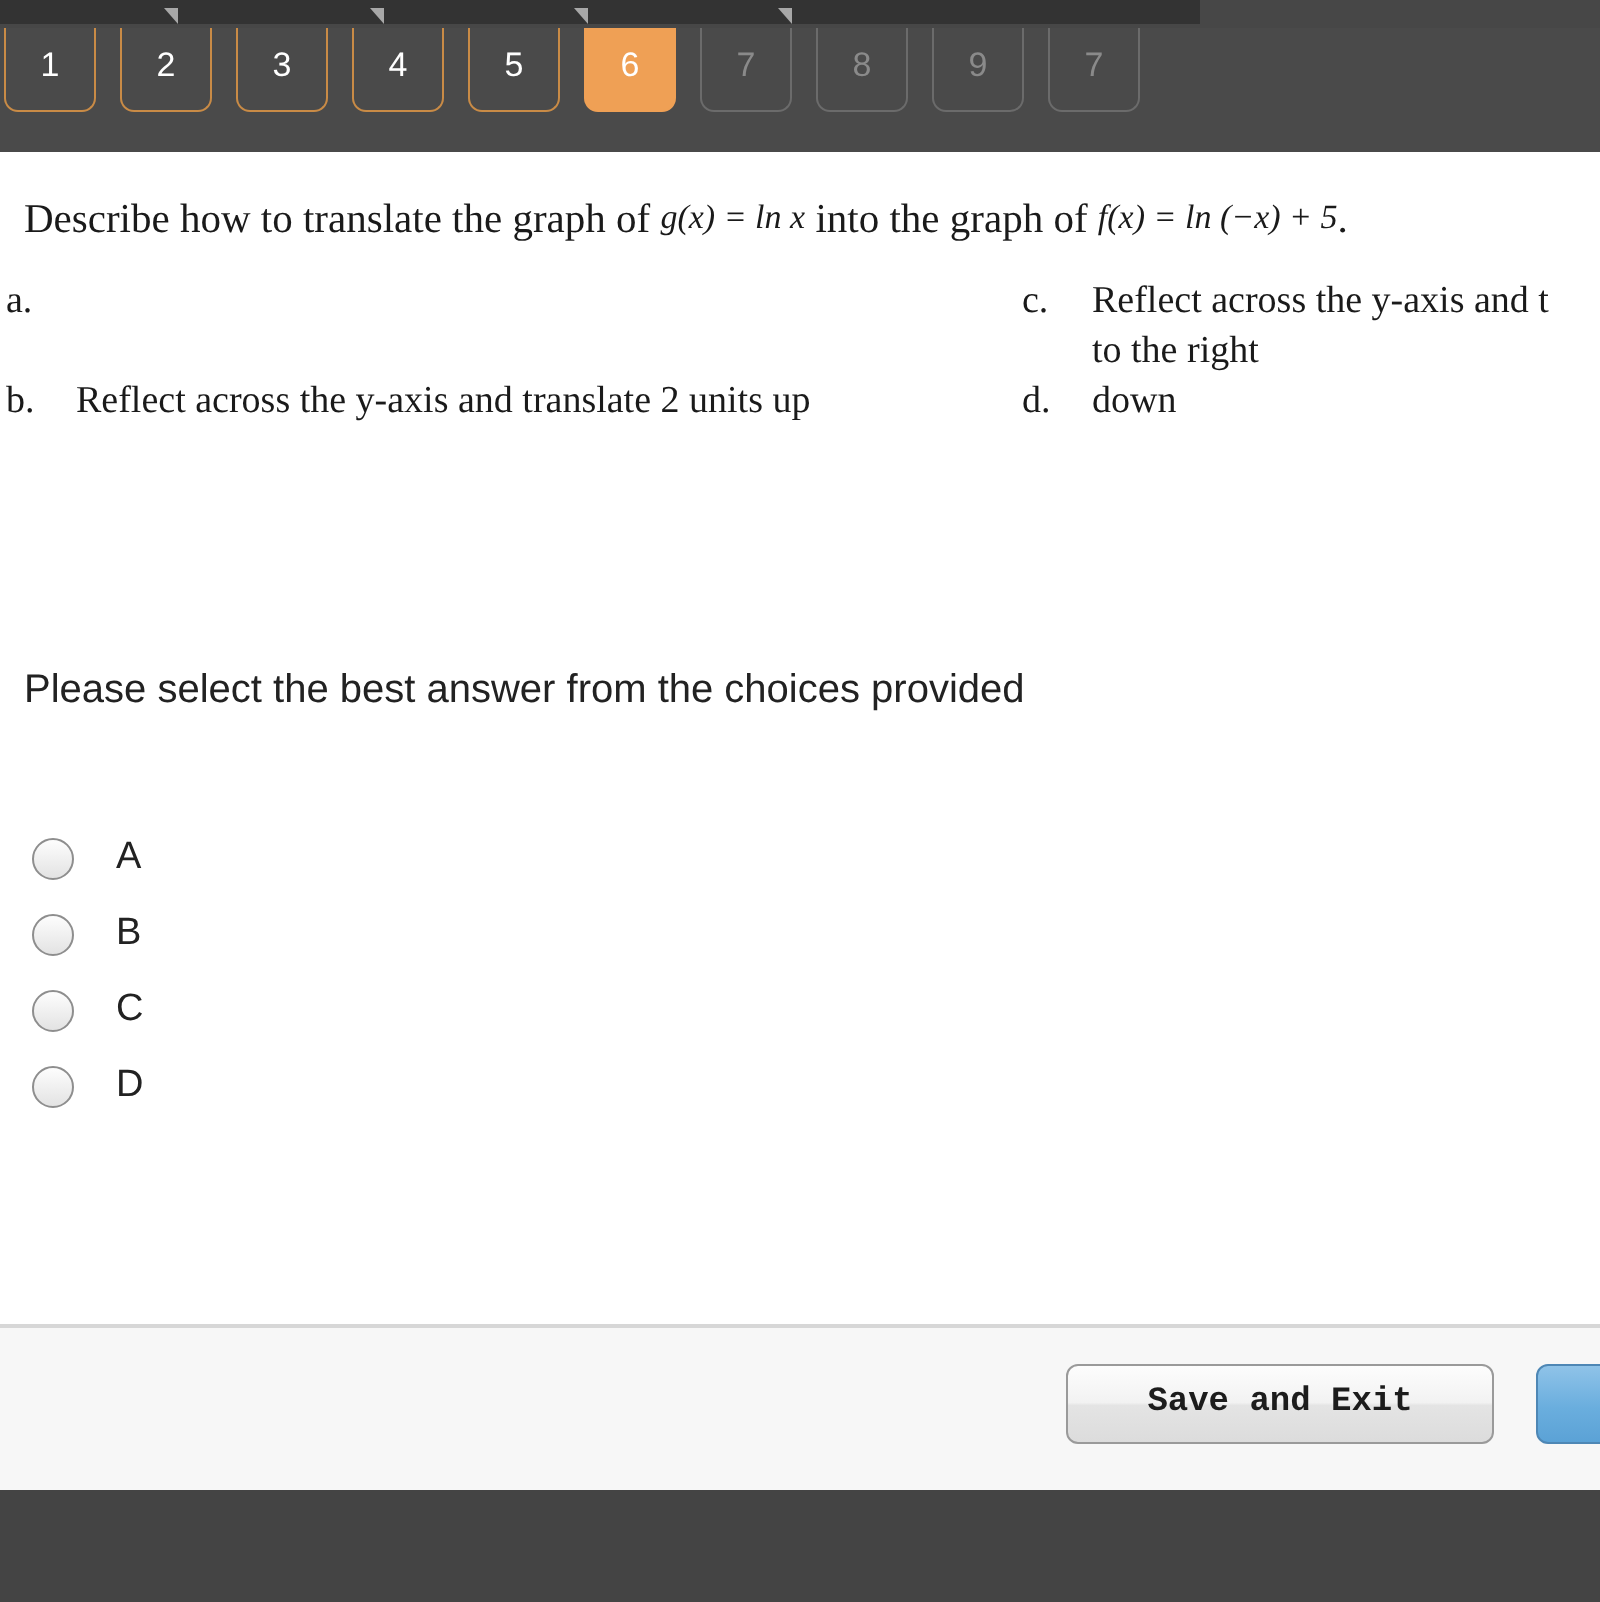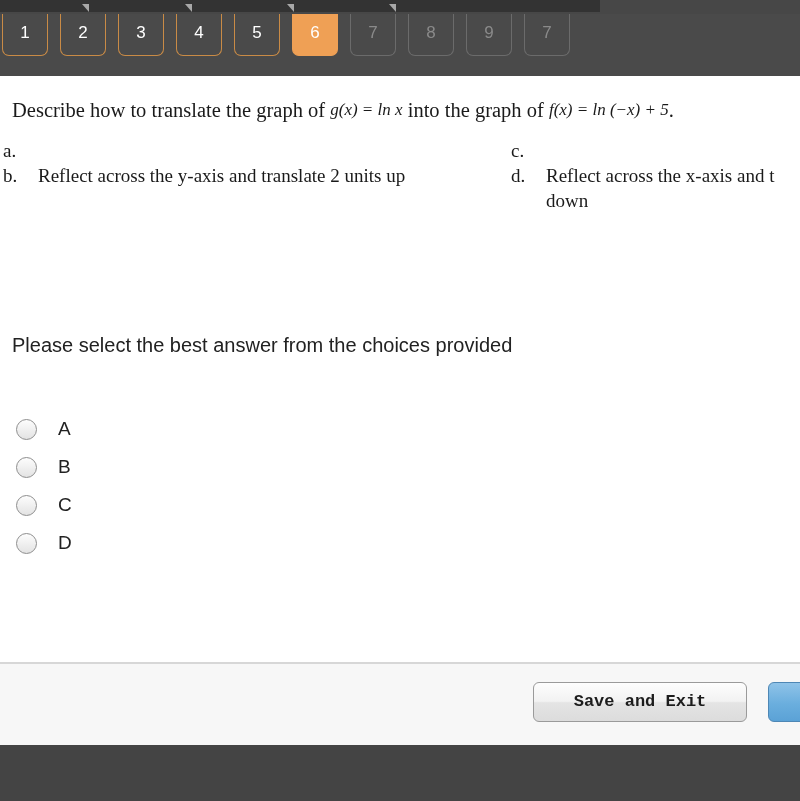--- a/index.html
+++ b/index.html
@@ -277,31 +277,34 @@
     </div>
   </div>
 
   <div class="choices">
     <div class="choice-row">
       <div class="choice choice-left">
         <div class="choice-letter">a.</div>
       </div>
       <div class="choice choice-right">
         <div class="choice-letter">c.</div>
+        <div class="choice-text">
+          <div>Reflect across the y-axis and t</div>
+          <div>to the right</div>
+        </div>
       </div>
     </div>
     <div class="choice-row">
       <div class="choice choice-left">
         <div class="choice-letter">b.</div>
         <div class="choice-text">Reflect across the y-axis and translate 2 units up</div>
       </div>
       <div class="choice choice-right">
         <div class="choice-letter">d.</div>
         <div class="choice-text">
-          <div>Reflect across the x-axis and t</div>
           <div>down</div>
         </div>
       </div>
     </div>
   </div>
 
   <div class="instruction">Please select the best answer from the choices provided</div>
 
   <div class="radios" id="radiolist">
       <div class="radio-row">

